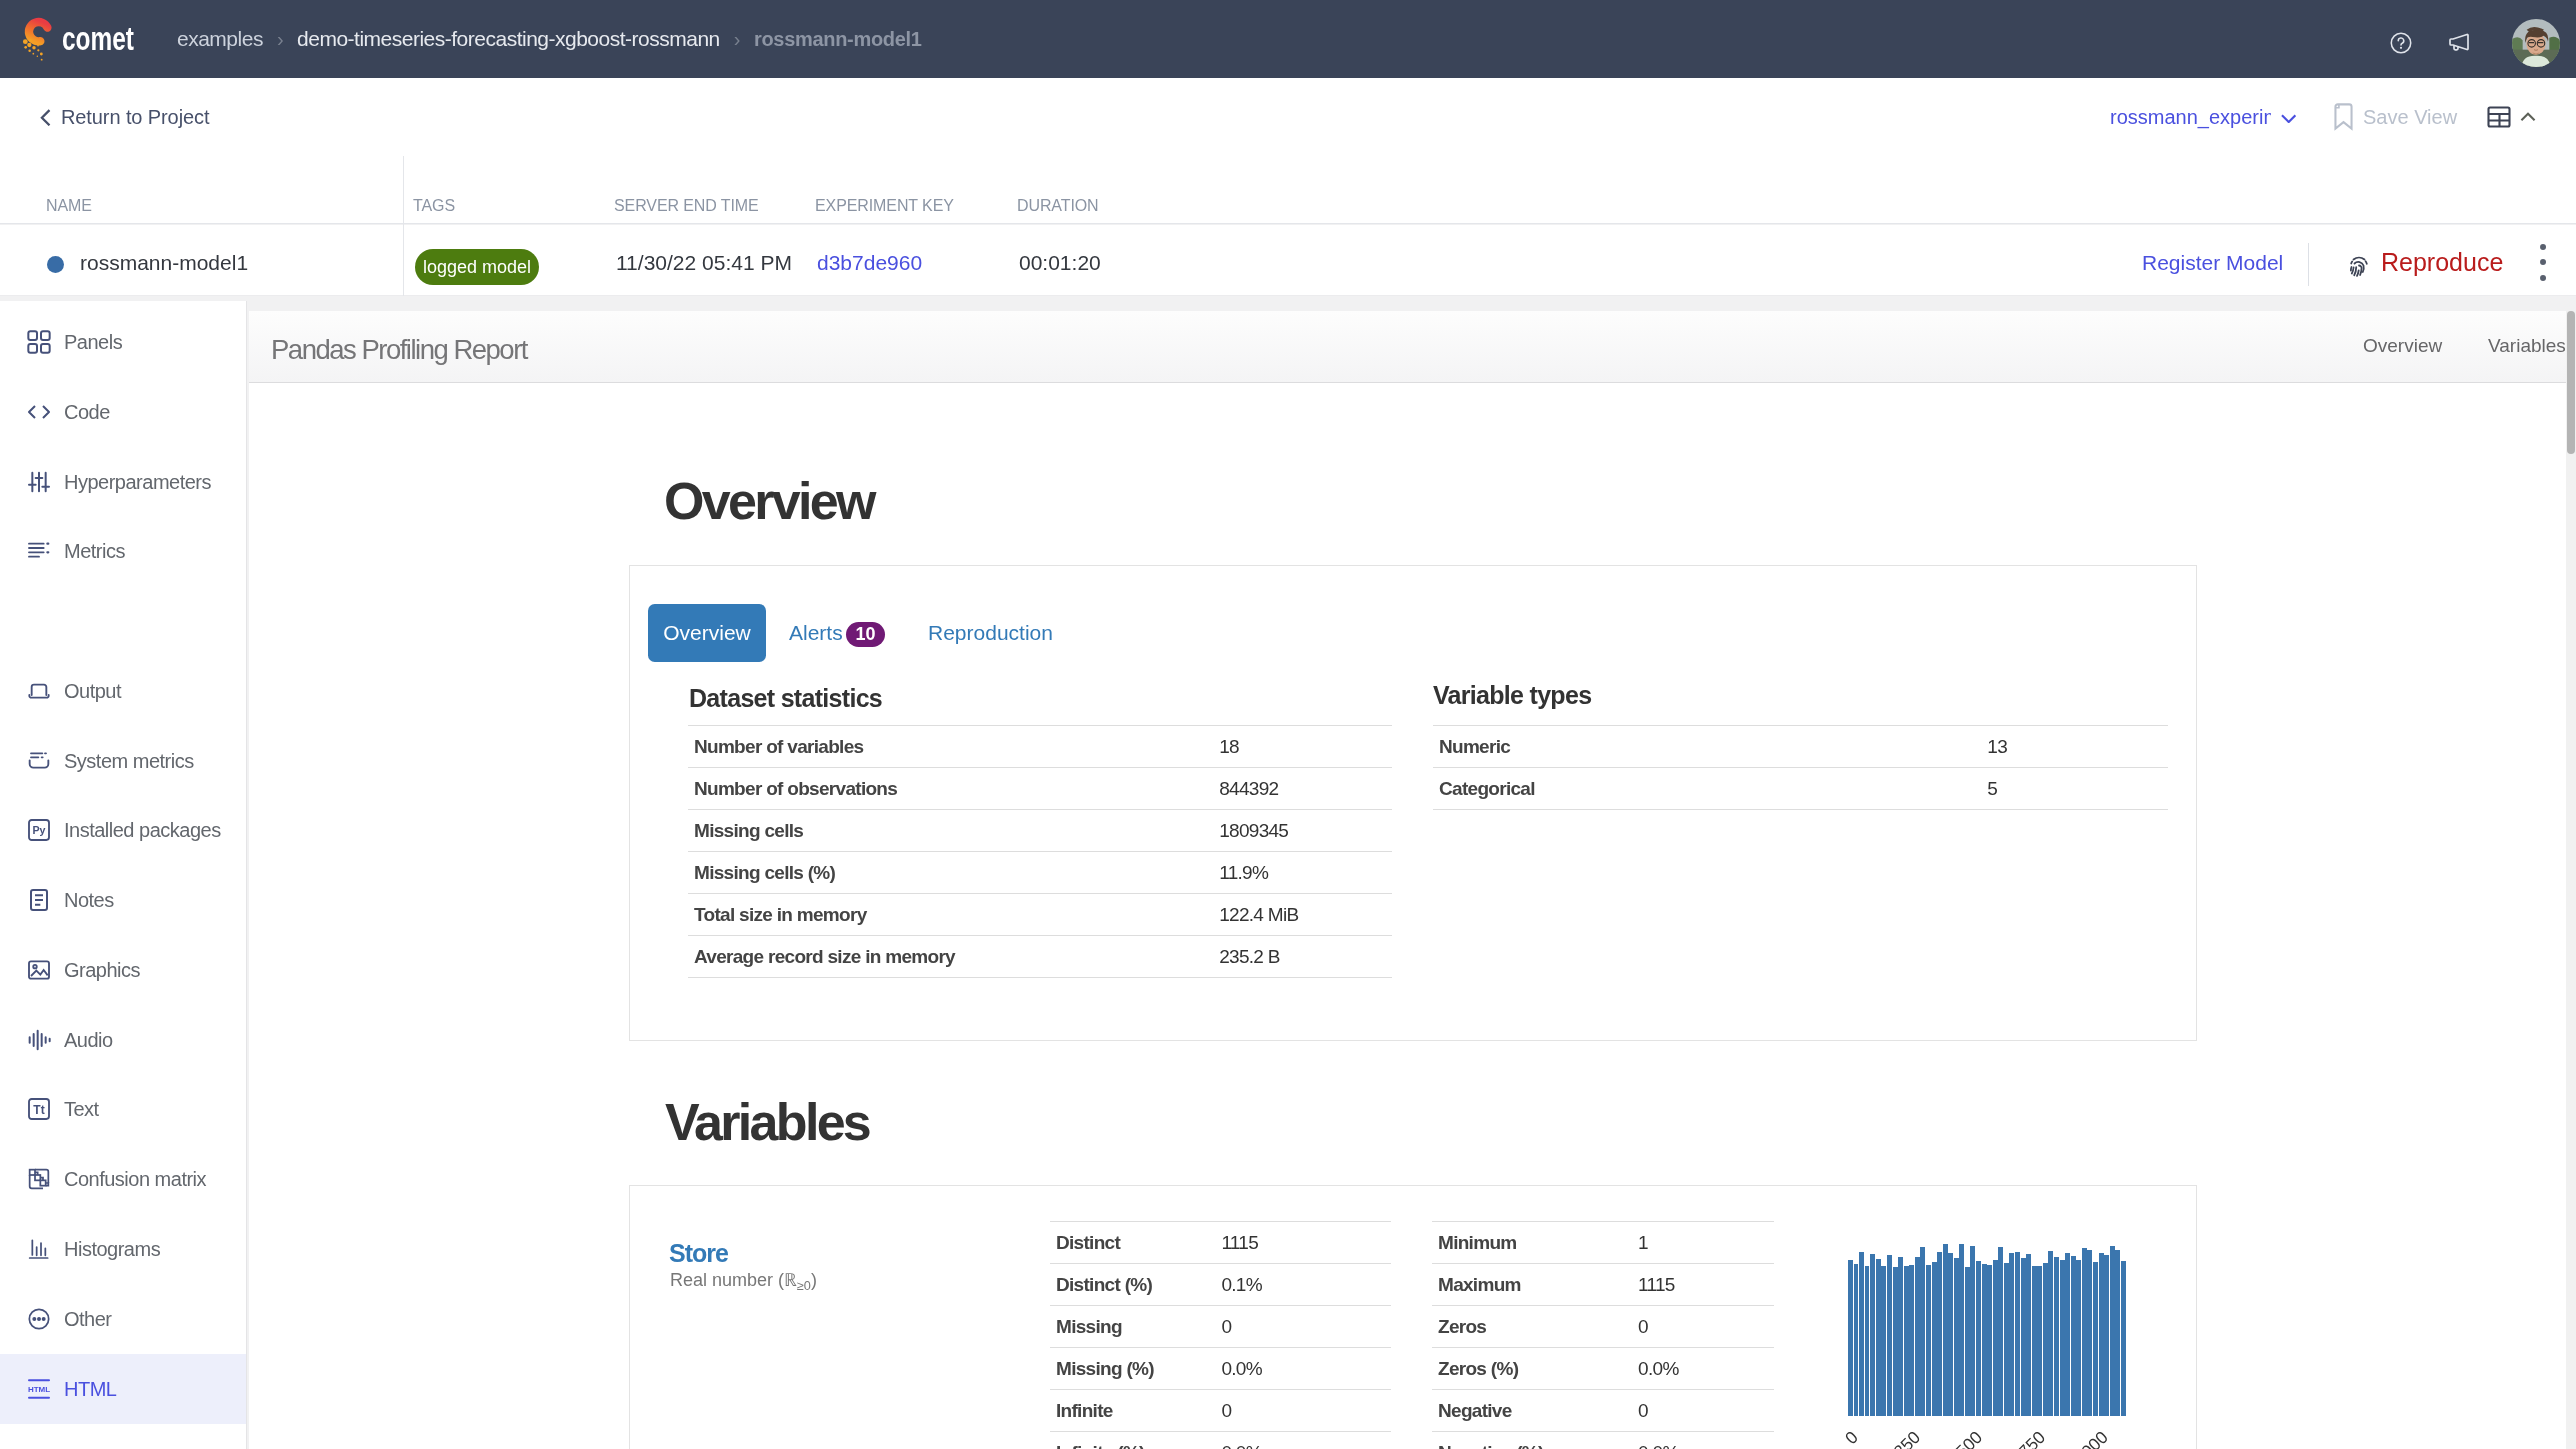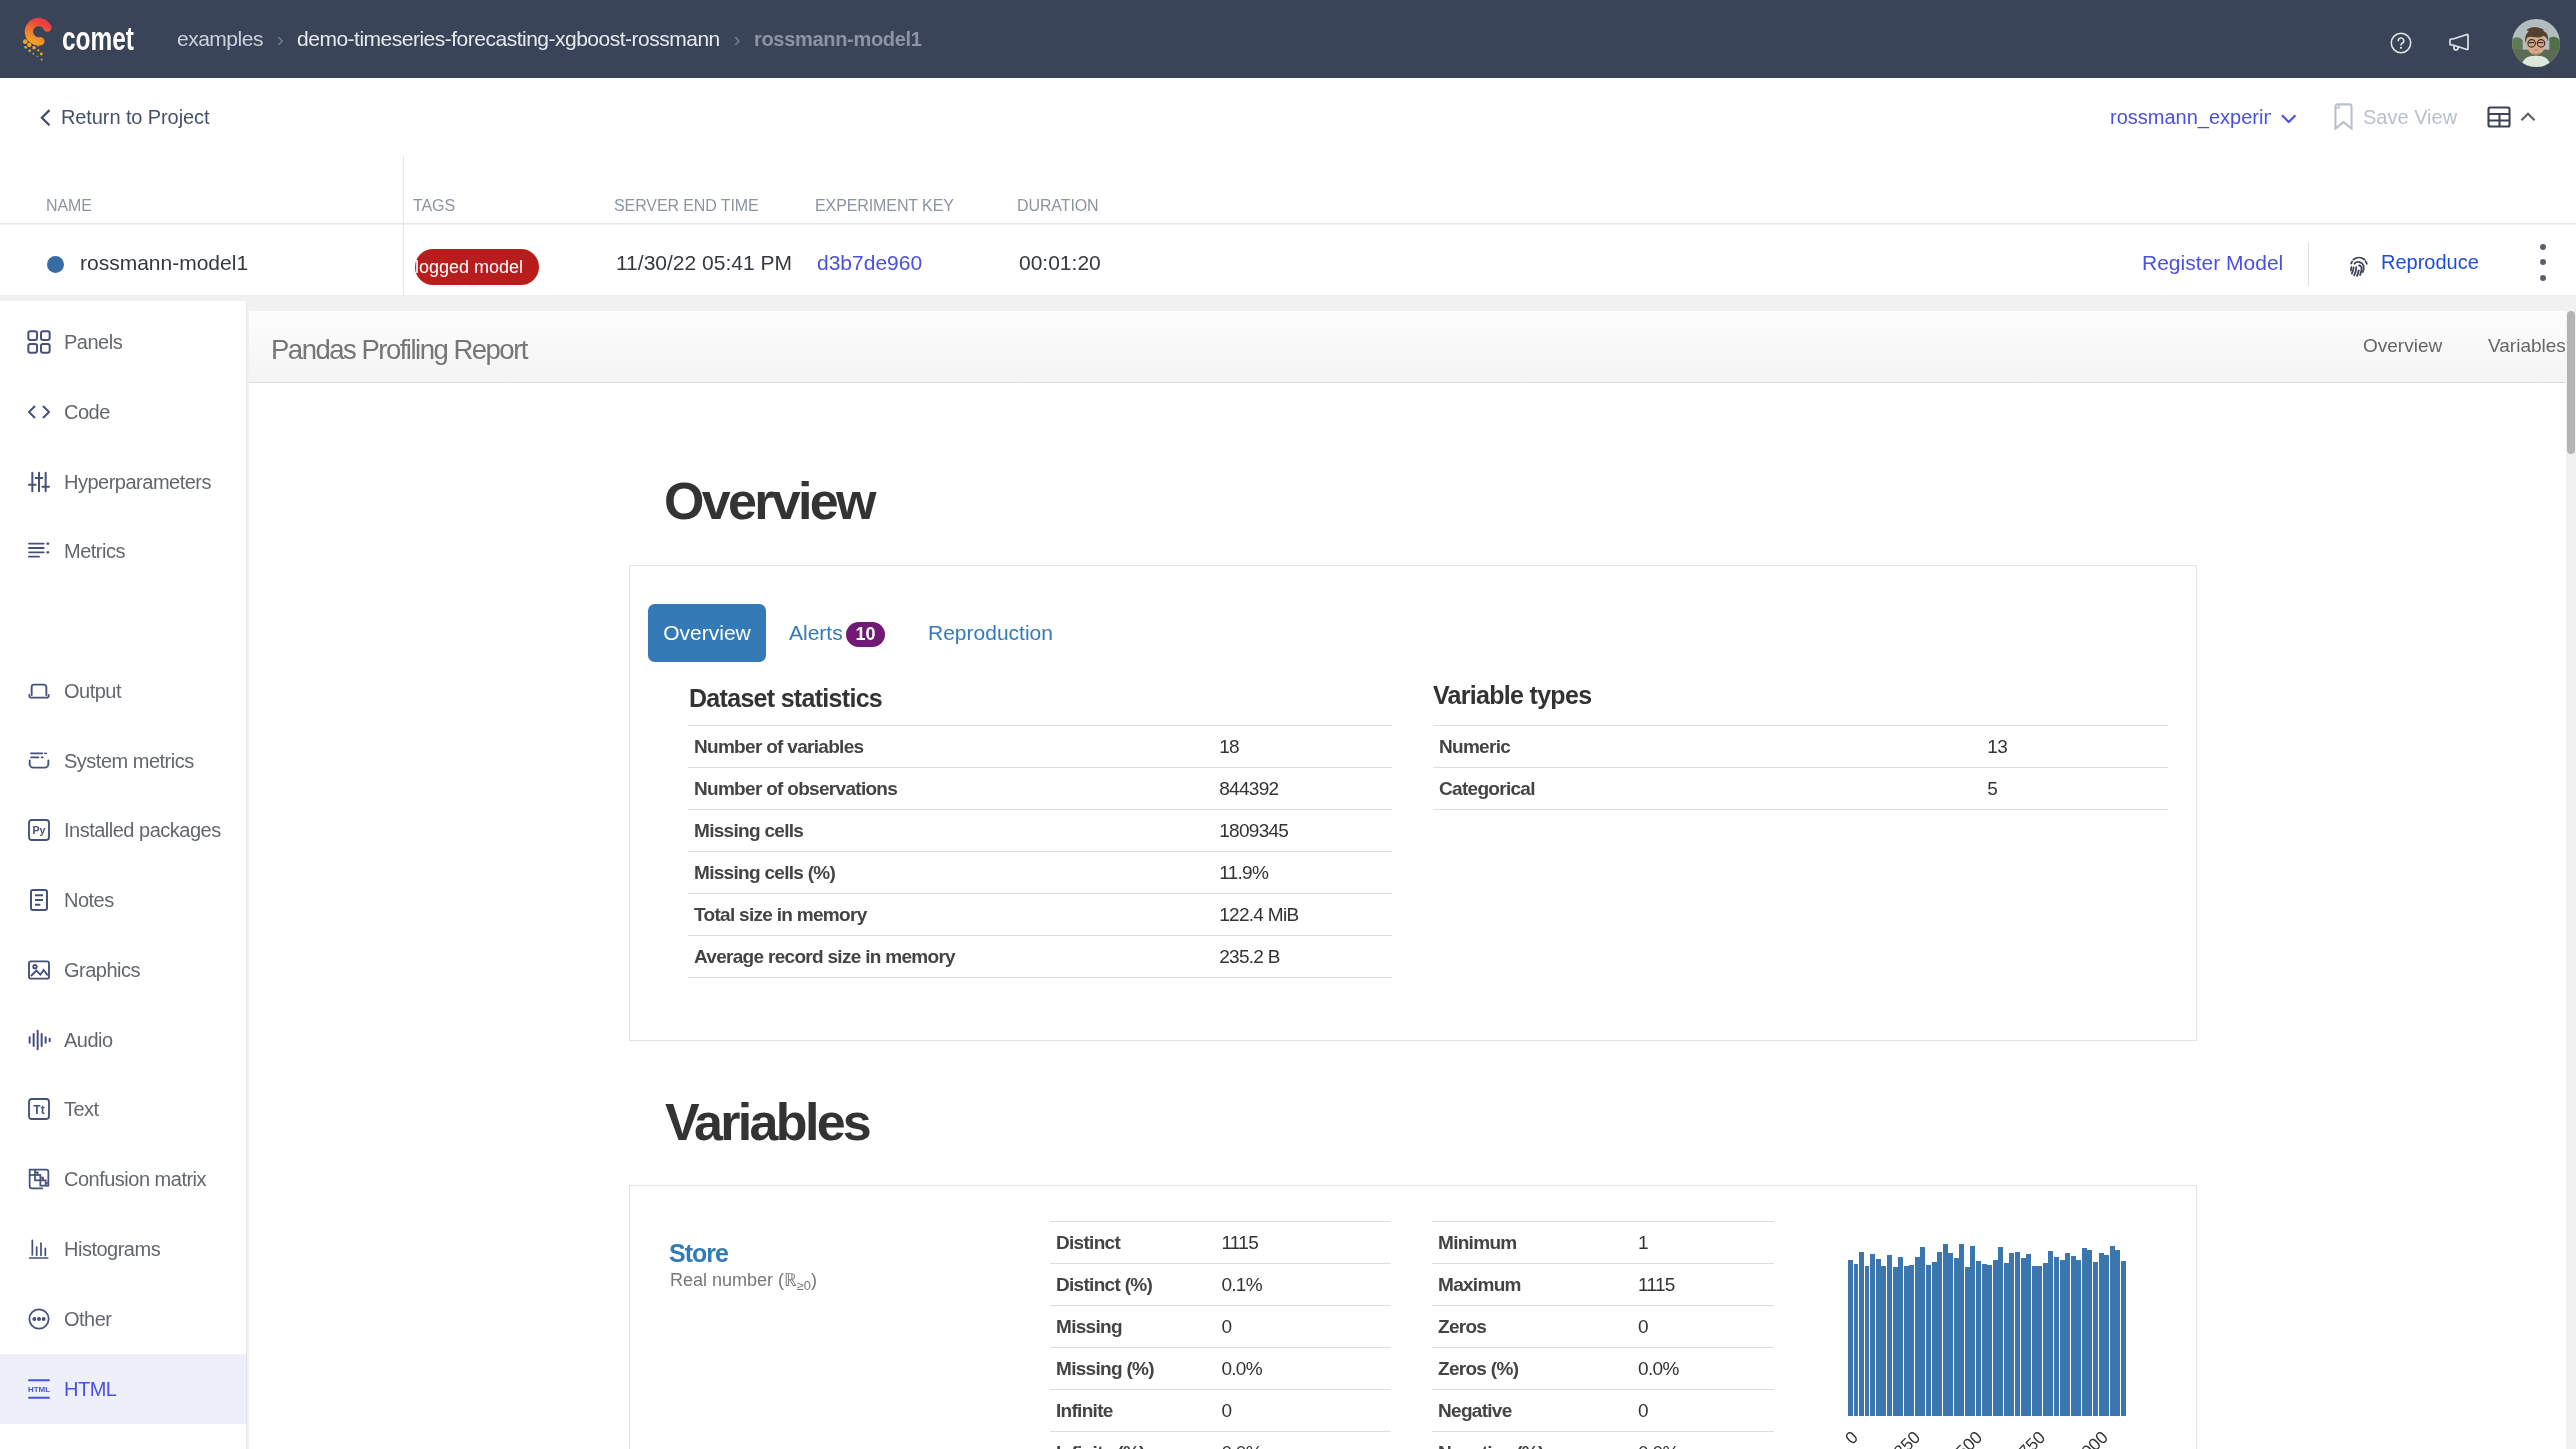--- a/index.html
+++ b/index.html
@@ -25,21 +25,21 @@
 
 
 #thead { position:absolute; left:0; top:156px; width:2576px; height:68px; background:#ffffff; border-bottom:1.3px solid #e4e6ea; }
 #thead span { position:absolute; top:36px; height:27px; line-height:27px; font-size:16px; color:#8b94a3; letter-spacing:-0.1px; }
 
 
 #trow { position:absolute; left:0; top:225px; width:2576px; height:71px; background:#ffffff; border-bottom:0.7px solid #ececee; }
 #trow .cell { position:absolute; top:0; height:75px; line-height:75px; font-size:21px; color:#34383f; }
 #coldiv { position:absolute; left:403px; top:156px; width:1.3px; height:140px; background:#e4e6ea; }
 .dot { position:absolute; left:47px; top:256px; width:17px; height:17px; border-radius:50%; background:#386ca6; }
-.badge-lm { position:absolute; left:415px; top:249px; width:124px; height:36px; border-radius:18px; background:#b91c1c; color:#ffffff; font-size:18px; text-align:left; line-height:36px; }
+.badge-lm { position:absolute; left:415px; top:249px; width:124px; height:36px; border-radius:18px; background:#4d7c0f; color:#ffffff; font-size:18px; text-align:center; line-height:36px; }
 #trow .cell.link, .link { color:#4a50df !important; }
 #rowdiv { position:absolute; left:2308px; top:243px; width:1.3px; height:43px; background:#dde0e6; }
 #dots3 { position:absolute; left:2540px; top:244px; }
 #dots3 i { display:block; width:6px; height:6px; border-radius:50%; background:#59606e; margin-bottom:9.4px; }
 
 
 #strip { position:absolute; left:0; top:296px; width:2576px; height:15.4px; background:#f1f1f2; }
 
 
 #sidebar { position:absolute; left:0; top:301px; width:247px; height:1148px; background:#ffffff; border-right:1.3px solid #e4e4e6; }
@@ -172,21 +172,21 @@
     <span style="left:815px">EXPERIMENT KEY</span>
     <span style="left:1017px">DURATION</span>
   </div>
 
   <div id="trow">
     <span class="cell" style="left:80px">rossmann-model1</span>
     <span class="cell" style="left:616px">11/30/22 05:41 PM</span>
     <span class="cell link" style="left:817px">d3b7de960</span>
     <span class="cell" style="left:1019px">00:01:20</span>
     <span class="cell link" style="left:2142px">Register Model</span>
-    <span class="cell" style="left:2381px;color:#1d4ed8;font-size:20px">Reproduce</span>
+    <span class="cell" style="left:2381px;color:#b91c1c;font-size:25px">Reproduce</span>
 
     <svg class="abs" style="left:2347px;top:29px" width="24" height="24" viewBox="0 0 24 24" fill="none" stroke="#3d4354" stroke-width="1.8" stroke-linecap="round">
       <path d="M6.5 5.5 a9 9 0 0 1 11 0"></path>
       <path d="M4.2 9.5 a9 9 0 0 1 1 -2"></path>
       <path d="M19.8 9.8 a8 8 0 0 0 -1.2 -2.6"></path>
       <path d="M4.5 13 a8 8 0 0 0 -0.6 3.5"></path>
       <path d="M7.5 9.5 a5.5 5.5 0 0 1 9 2 c.5 2 .2 4.5 -.7 6.5"></path>
       <path d="M6.6 13.5 c-.3 2.5 -.8 4.2 -1.8 6"></path>
       <path d="M12 11.5 a2.6 2.6 0 0 1 2.6 2.6 c0 2.4 -.5 4.6 -1.5 6.9"></path>
       <path d="M9.2 13.2 c0 3 -.7 5.6 -2 8"></path>

